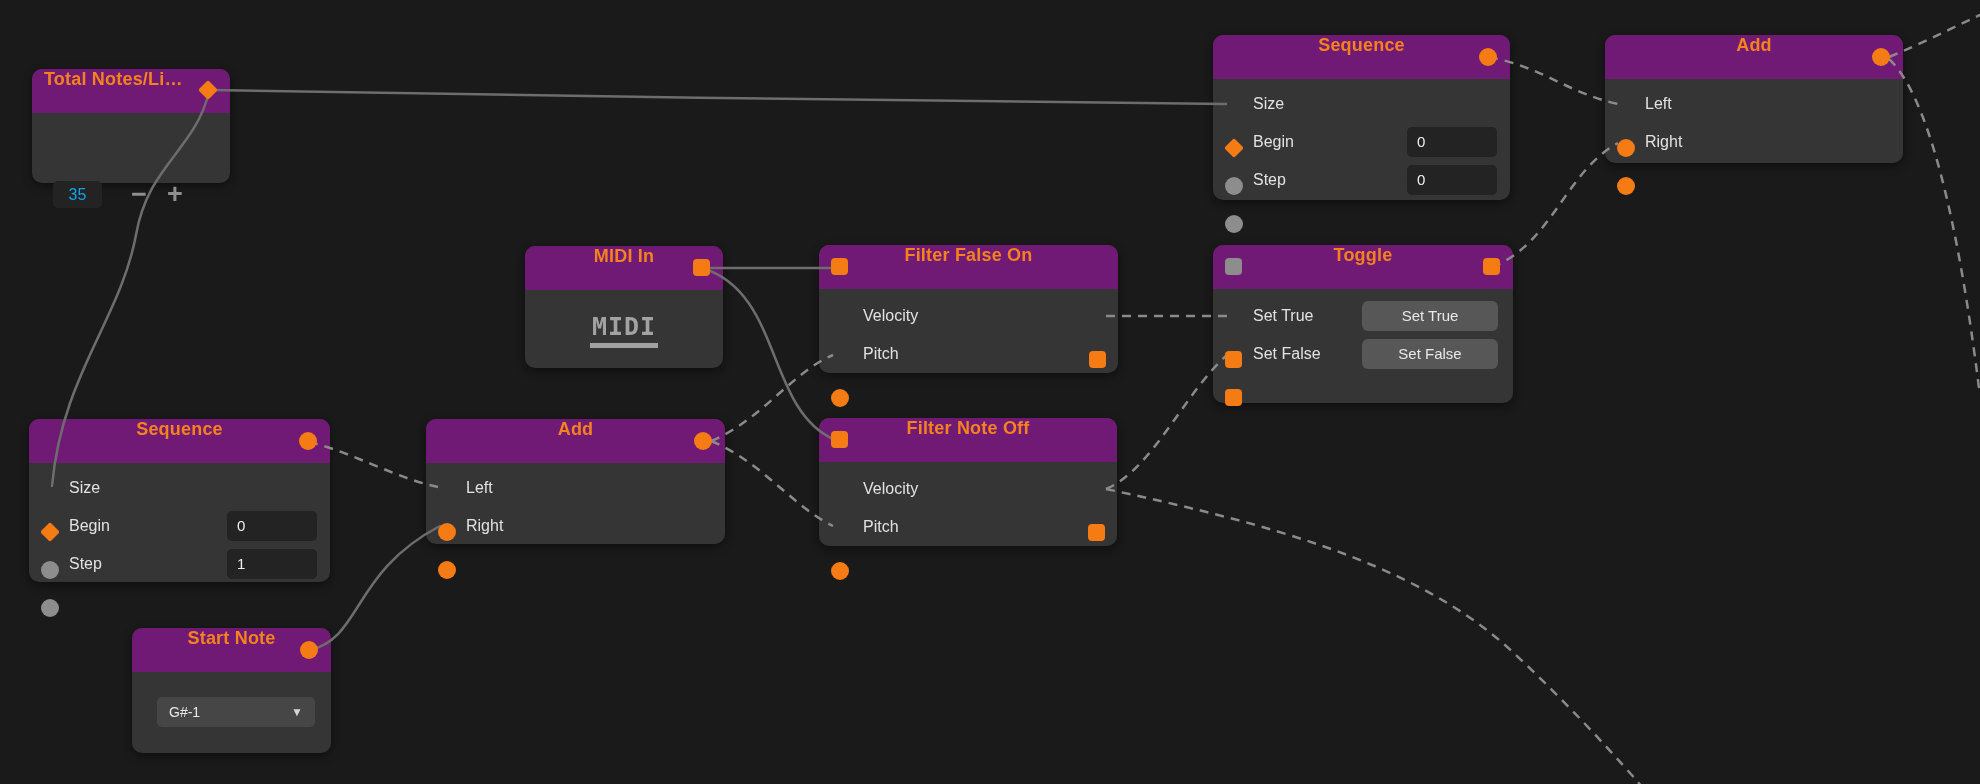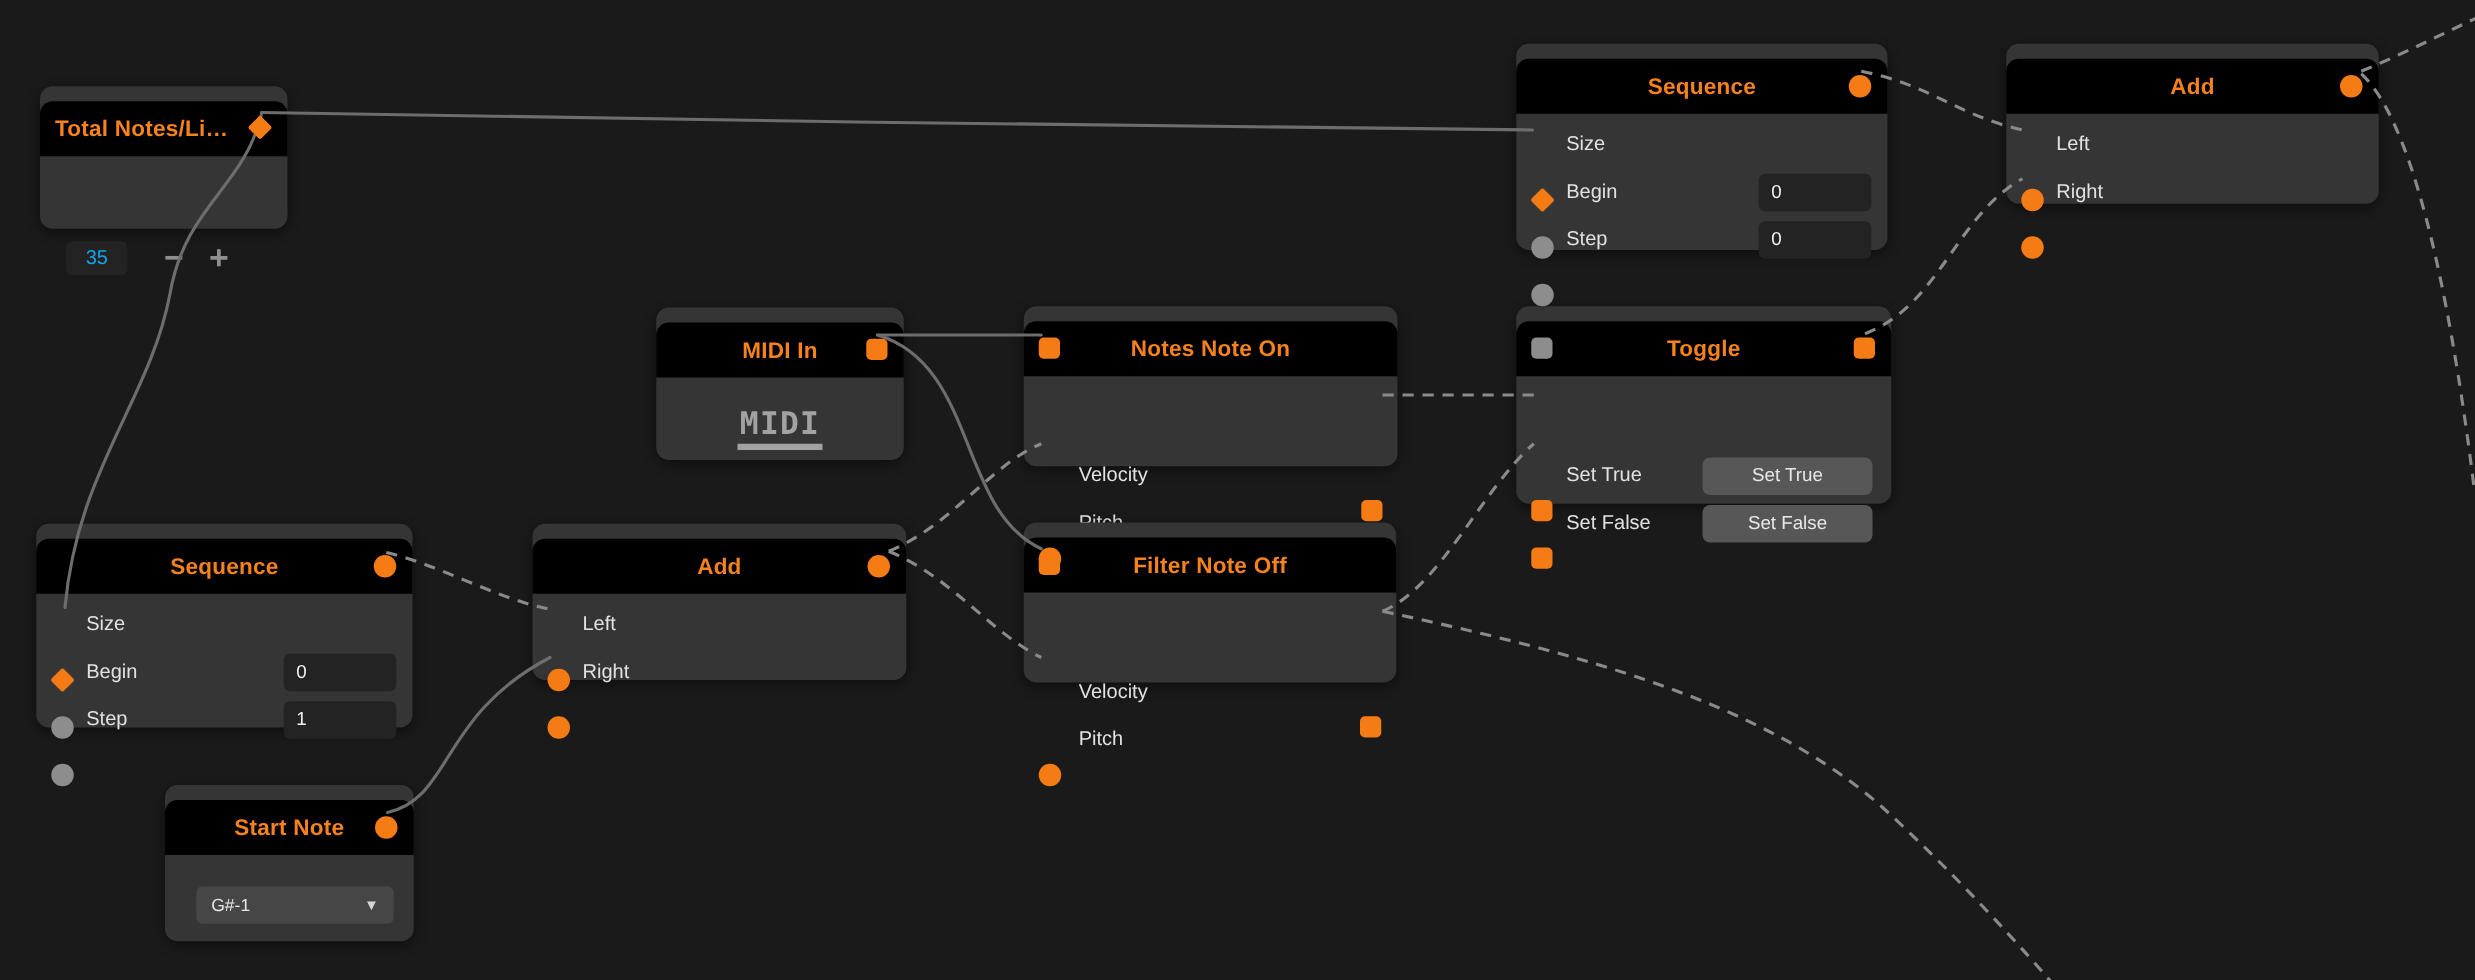--- a/index.html
+++ b/index.html
@@ -2,27 +2,27 @@
 <html><head>
 <meta charset="utf-8">
 <style>
   html,body{margin:0;padding:0;background:#1a1a1a;}
   #canvas{position:relative;width:1980px;height:784px;background:#1a1a1a;overflow:hidden;
           font-family:"Liberation Sans",sans-serif;}
   #wires{position:absolute;left:0;top:0;z-index:5;pointer-events:none;}
   #wires path{pointer-events:stroke;}
 
   .node{position:absolute;background:#353535;border-radius:10px;box-shadow:0 3px 10px rgba(0,0,0,.45);}
-  .hdr{position:relative;height:44px;background:#000000;border-radius:10px 10px 0 0;
-       display:flex;align-items:center;justify-content:center;margin-top:12px;}
+  .hdr{position:relative;height:44px;background:#701a75;border-radius:10px 10px 0 0;
+       display:flex;align-items:flex-start;justify-content:center;}
   .title{color:#f5821d;font-weight:bold;font-size:18px;letter-spacing:.2px;}
   .title-left{position:absolute;left:12px;right:34px;text-align:left;overflow:hidden;
               white-space:nowrap;}
   .body{position:relative;padding-top:6px;}
-  .pad8 .body{padding-top:24px;margin-top:37px;}
+  .pad8 .body{padding-top:8px;}
   .row{display:flex;align-items:center;height:38px;padding-left:40px;}
   .row-wide{padding-left:44px;}
   .lbl{color:#e2e2e2;font-size:16px;}
   .field{margin-left:auto;margin-right:13px;width:90px;height:30px;background:#232323;
          border-radius:5px;color:#efefef;font-size:15px;line-height:30px;padding-left:10px;
          box-sizing:border-box;}
   .btn{margin-left:auto;margin-right:15px;width:136px;height:30px;background:#575757;
        border-radius:6px;color:#e8e8e8;font-size:15px;line-height:30px;text-align:center;}
 
   .port{position:absolute;z-index:10;}
@@ -110,21 +110,21 @@
       <span class="port p-square orange" style="right:13px;top:13px"></span>
     </div>
     <div class="body midi-body">
       <span class="midi-logo">MIDI</span>
     </div>
   </div>
 
   <div class="node pad8" style="left:819px;top:245px;width:299px;height:128px">
     <div class="hdr">
       <span class="port p-square orange" style="left:12px;top:13px"></span>
-      <span class="title">Notes Note On</span>
+      <span class="title">Filter False On</span>
     </div>
     <div class="body">
       <span class="port p-square orange" style="right:12px;top:62px"></span>
       <span class="port p-circle orange" style="left:12px;top:100px"></span>
       <div class="row row-wide">
           <span class="lbl">Velocity</span>
         </div>
       <div class="row row-wide">
           <span class="lbl">Pitch</span>
         </div>

